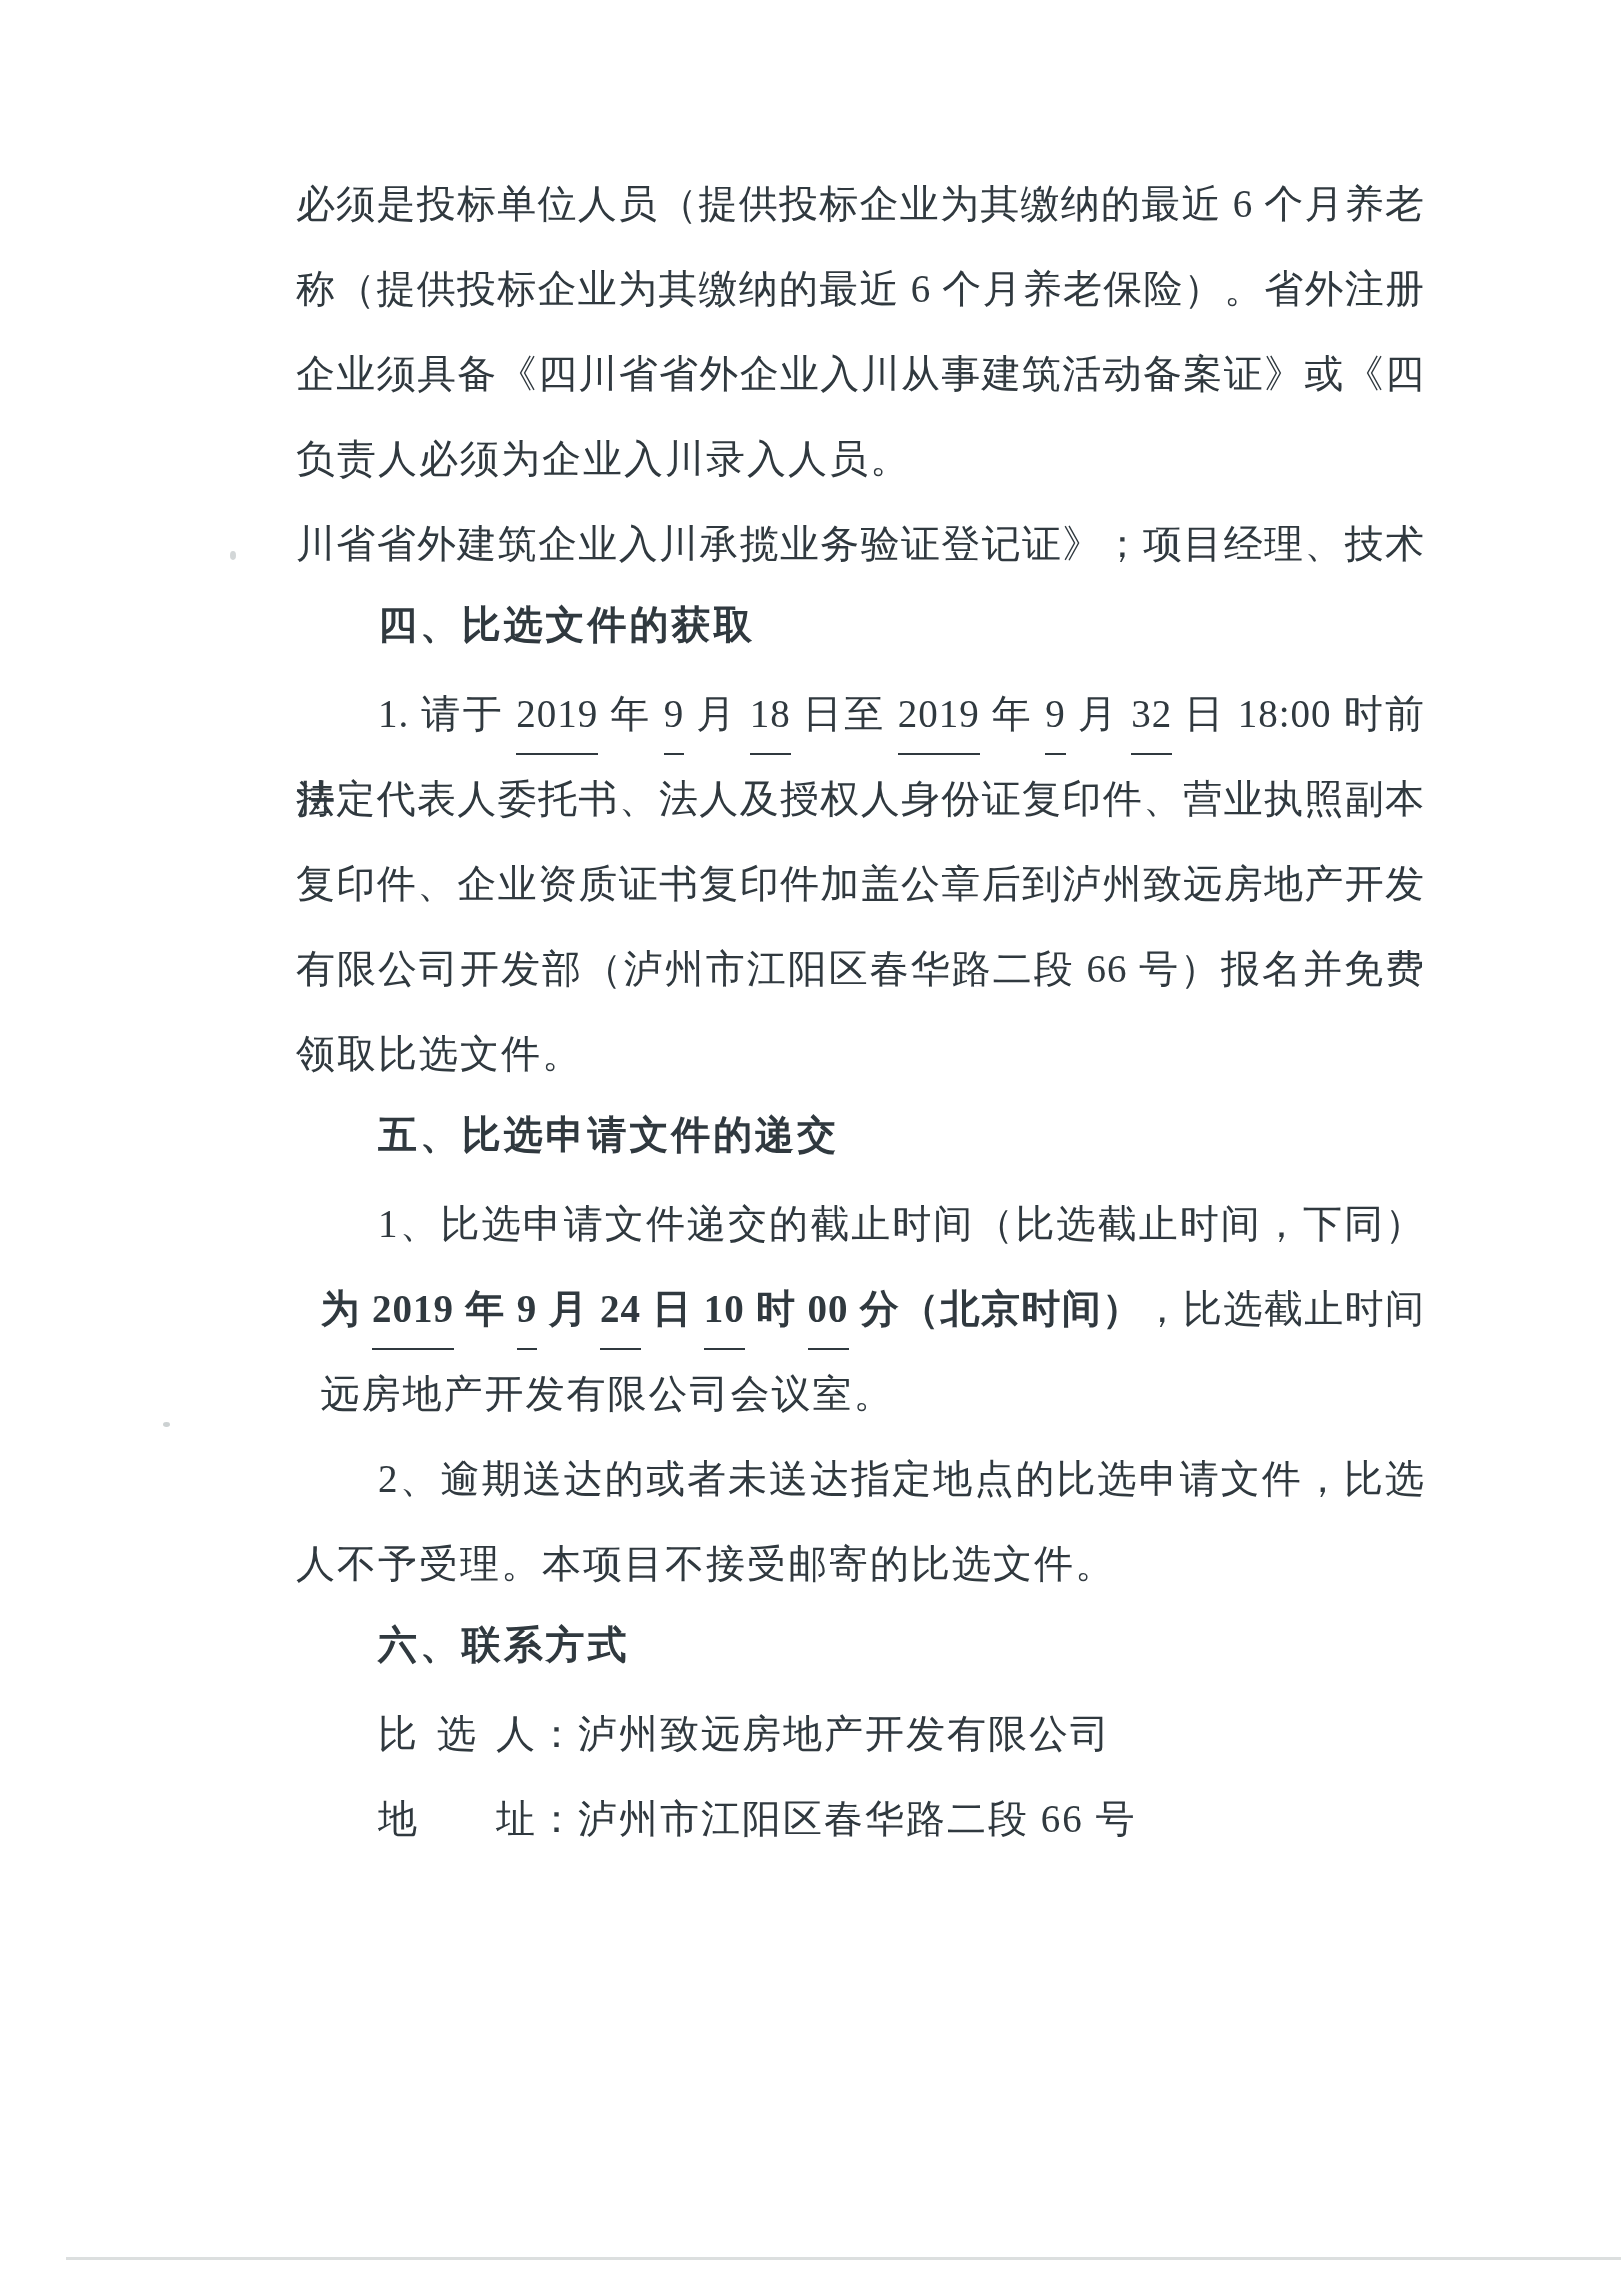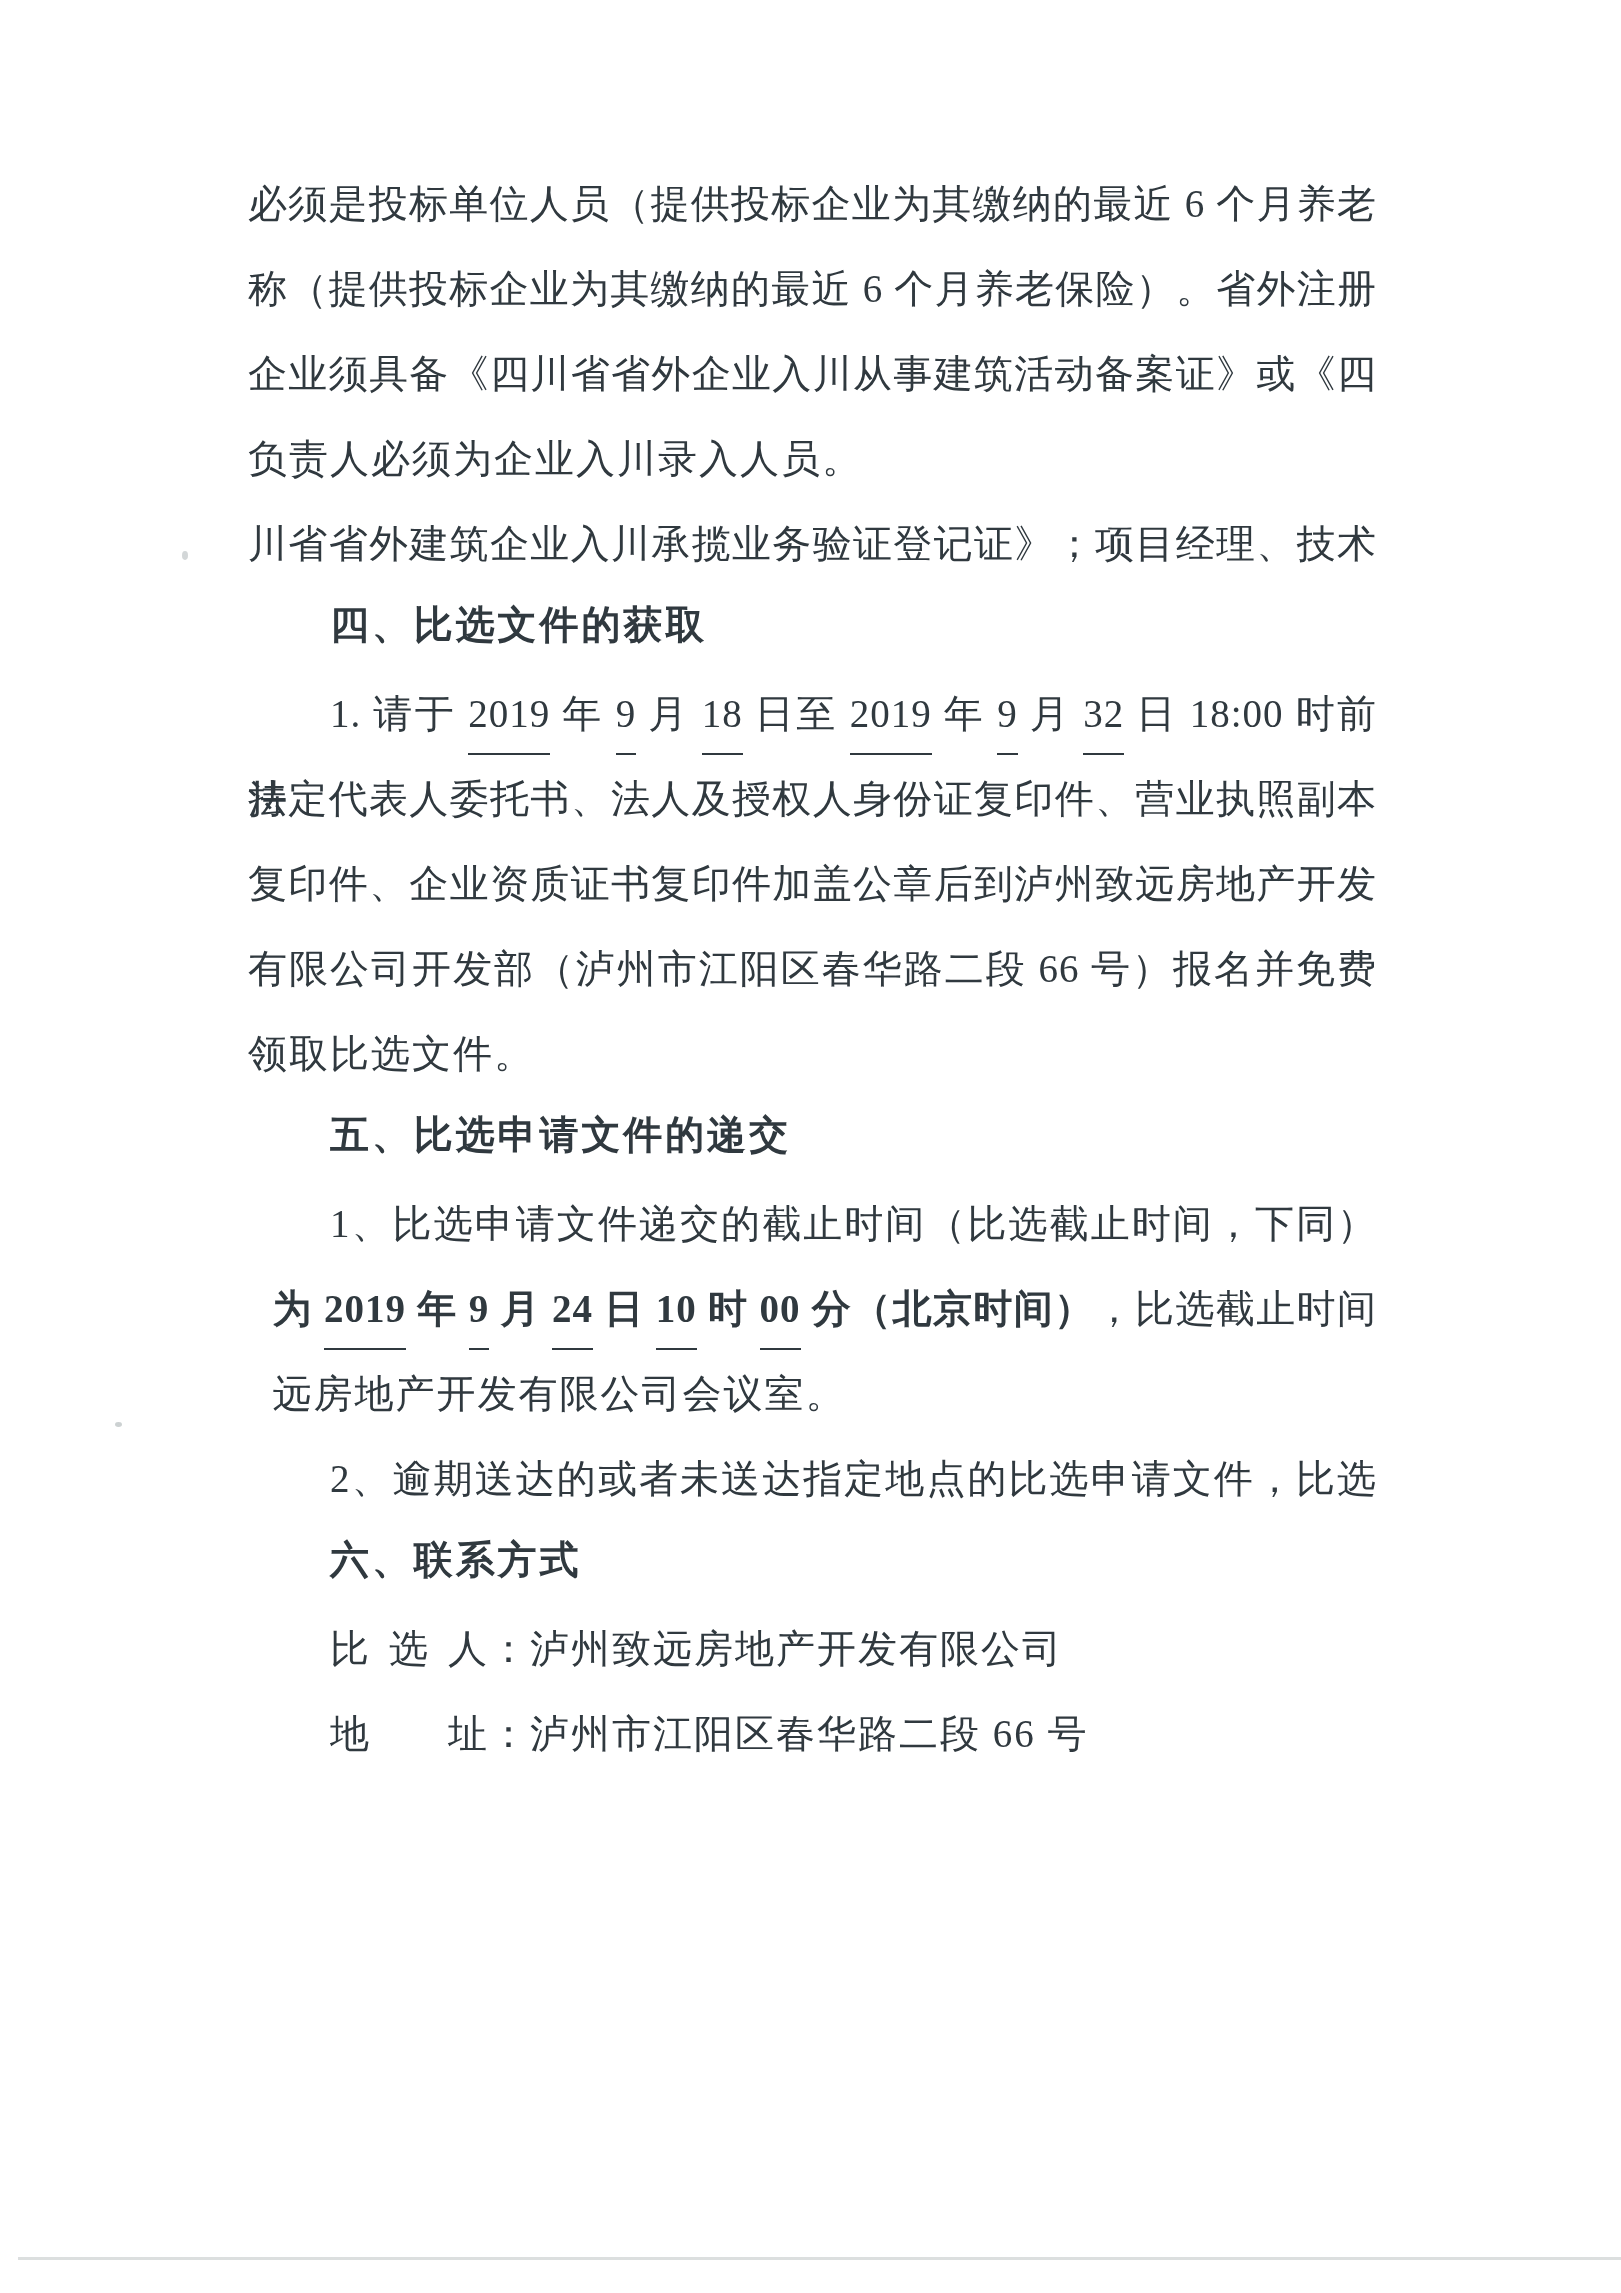--- a/index.html
+++ b/index.html
@@ -11,20 +11,21 @@
     height: 2294px;
     position: relative;
     background: #ffffff;
     overflow: hidden;
     font-family: "Liberation Serif", "DejaVu Serif", serif;
     color: #30393f;
   }
   .page {
     position: absolute;
     inset: 0;
+    margin-left: 48px;
   }
   .textblock {
     position: absolute;
     left: 248px;
     top: 161px;
     width: 1129px;
   }
   .line {
     height: 85px;
     line-height: 85px;
@@ -115,20 +116,21 @@
     <div class="line"><span>领取比选文件。</span></div>
 
     <div class="line ind2 heading"><span>五、比选申请文件的递交</span></div>
 
     <div class="line ind2 jz"><span>1、比选申请文件递交的截止时间（比选截止时间，下同）</span></div>
 
     <div class="line indsm jz"><span class="b">为 </span><span class="b u">2019</span><span class="b"> 年 </span><span class="b u">9</span><span class="b"> 月 </span><span class="b u">24</span><span class="b"> 日 </span><span class="b u">10</span><span class="b"> 时 </span><span class="b u">00</span><span class="b"> 分（北京时间）</span><span>，比选截止时间</span></div>
 
     <div class="line indsm"><span>远房地产开发有限公司会议室。</span></div>
     <div class="line ind2 jz"><span>2、逾期送达的或者未送达指定地点的比选申请文件，比选</span></div>
+    <div class="line"><span>人不予受理。本项目不接受邮寄的比选文件。</span></div>
 
     <div class="line ind2 heading"><span>六、联系方式</span></div>
 
     <div class="contact"><span class="clabel">
           <span>比</span>
           <span>选</span>
           <span>人</span>
         </span><span>：</span><span>泸州致远房地产开发有限公司</span></div>
 
     <div class="contact"><span class="clabel">

